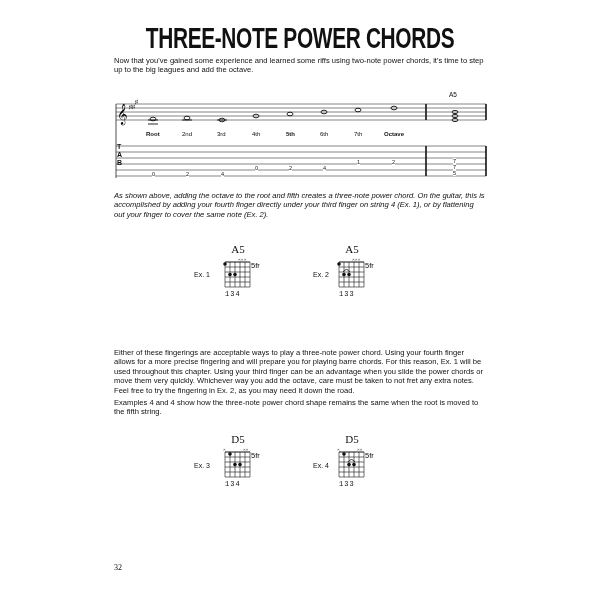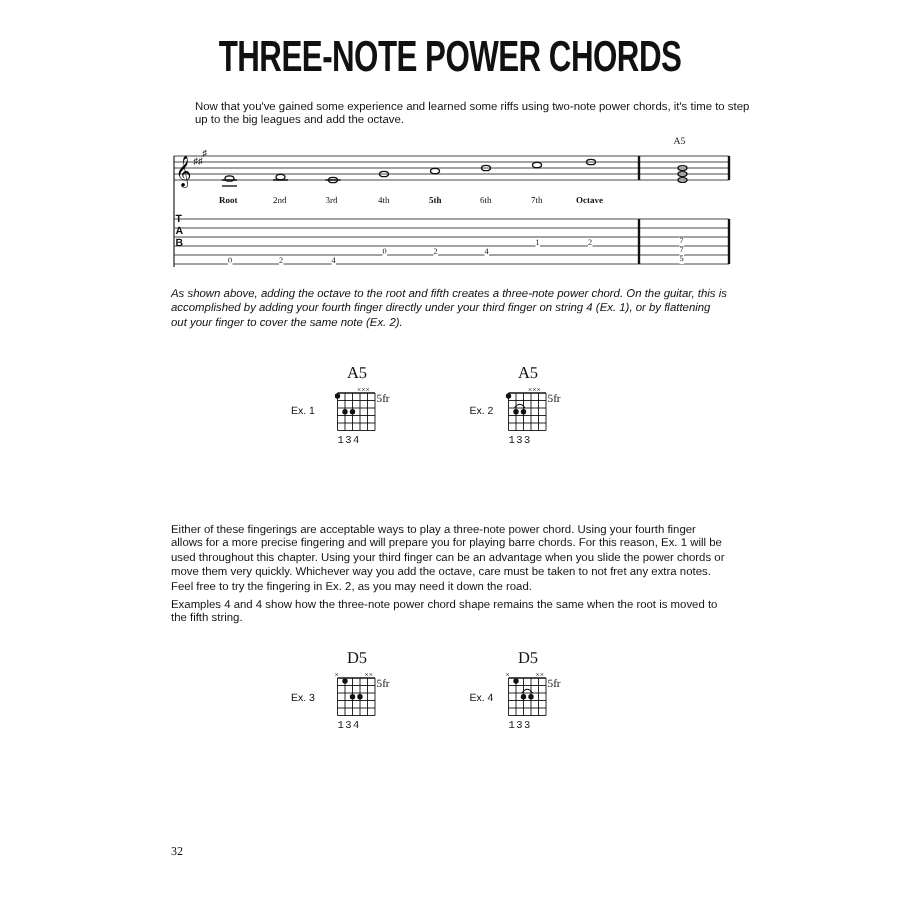--- a/index.html
+++ b/index.html
@@ -3,30 +3,30 @@
 <meta charset="utf-8">
 <style>
   html, body { margin:0; padding:0; background:#fff; }
   body { width:600px; height:600px; position:relative; overflow:hidden; font-family:"Liberation Sans", sans-serif; color:#111; }
   .title { position:absolute; left:0; width:600px; top:22px; text-align:center; font-family:"Liberation Sans", sans-serif; font-weight:bold; font-size:29px; letter-spacing:-0.5px; transform:scaleX(0.72); transform-origin:center; }
   .para { position:absolute; left:114px; width:372px; font-size:7.6px; line-height:9.4px; font-family:"Liberation Sans", sans-serif; }
   .staff-area { position:absolute; left:0; top:0; width:600px; height:600px; }
   .chord-name { position:absolute; font-family:"Liberation Serif", serif; font-size:11px; text-align:center; width:40px; }
   .ex-label { position:absolute; font-size:7px; font-family:"Liberation Sans", sans-serif; }
   .fingers { position:absolute; font-size:7px; font-family:Liberation Mono, monospace; letter-spacing:1px; }
-  .fret { position:absolute; font-size:7.5px; font-family:Liberation Serif, serif; }
+  .fret { position:absolute; font-size:7.5px; font-family:Liberation Sans, sans-serif; }
   .page-num { position:absolute; left:114px; top:563px; font-size:8px; font-family:"Liberation Serif", serif; }
   .svgtext { font-family:"Liberation Serif", serif; }
 </style>
 </head>
 <body>
 
 <div class="title">THREE-NOTE POWER CHORDS</div>
 
-<div class="para" style="top:66px;margin-left:16px;">Now that you've gained some experience and learned some riffs using two-note power chords, it's time to step up to the big leagues and add the octave.</div>
+<div class="para" style="top:56px;">Now that you've gained some experience and learned some riffs using two-note power chords, it's time to step up to the big leagues and add the octave.</div>
 
 <svg class="staff-area" width="600" height="600" viewBox="0 0 600 600">
 
   <g stroke="#333" stroke-width="0.6">
     <line x1="116" y1="104" x2="486" y2="104"></line>
     <line x1="116" y1="108" x2="486" y2="108"></line>
     <line x1="116" y1="112" x2="486" y2="112"></line>
     <line x1="116" y1="116" x2="486" y2="116"></line>
     <line x1="116" y1="120" x2="486" y2="120"></line>
   </g>

